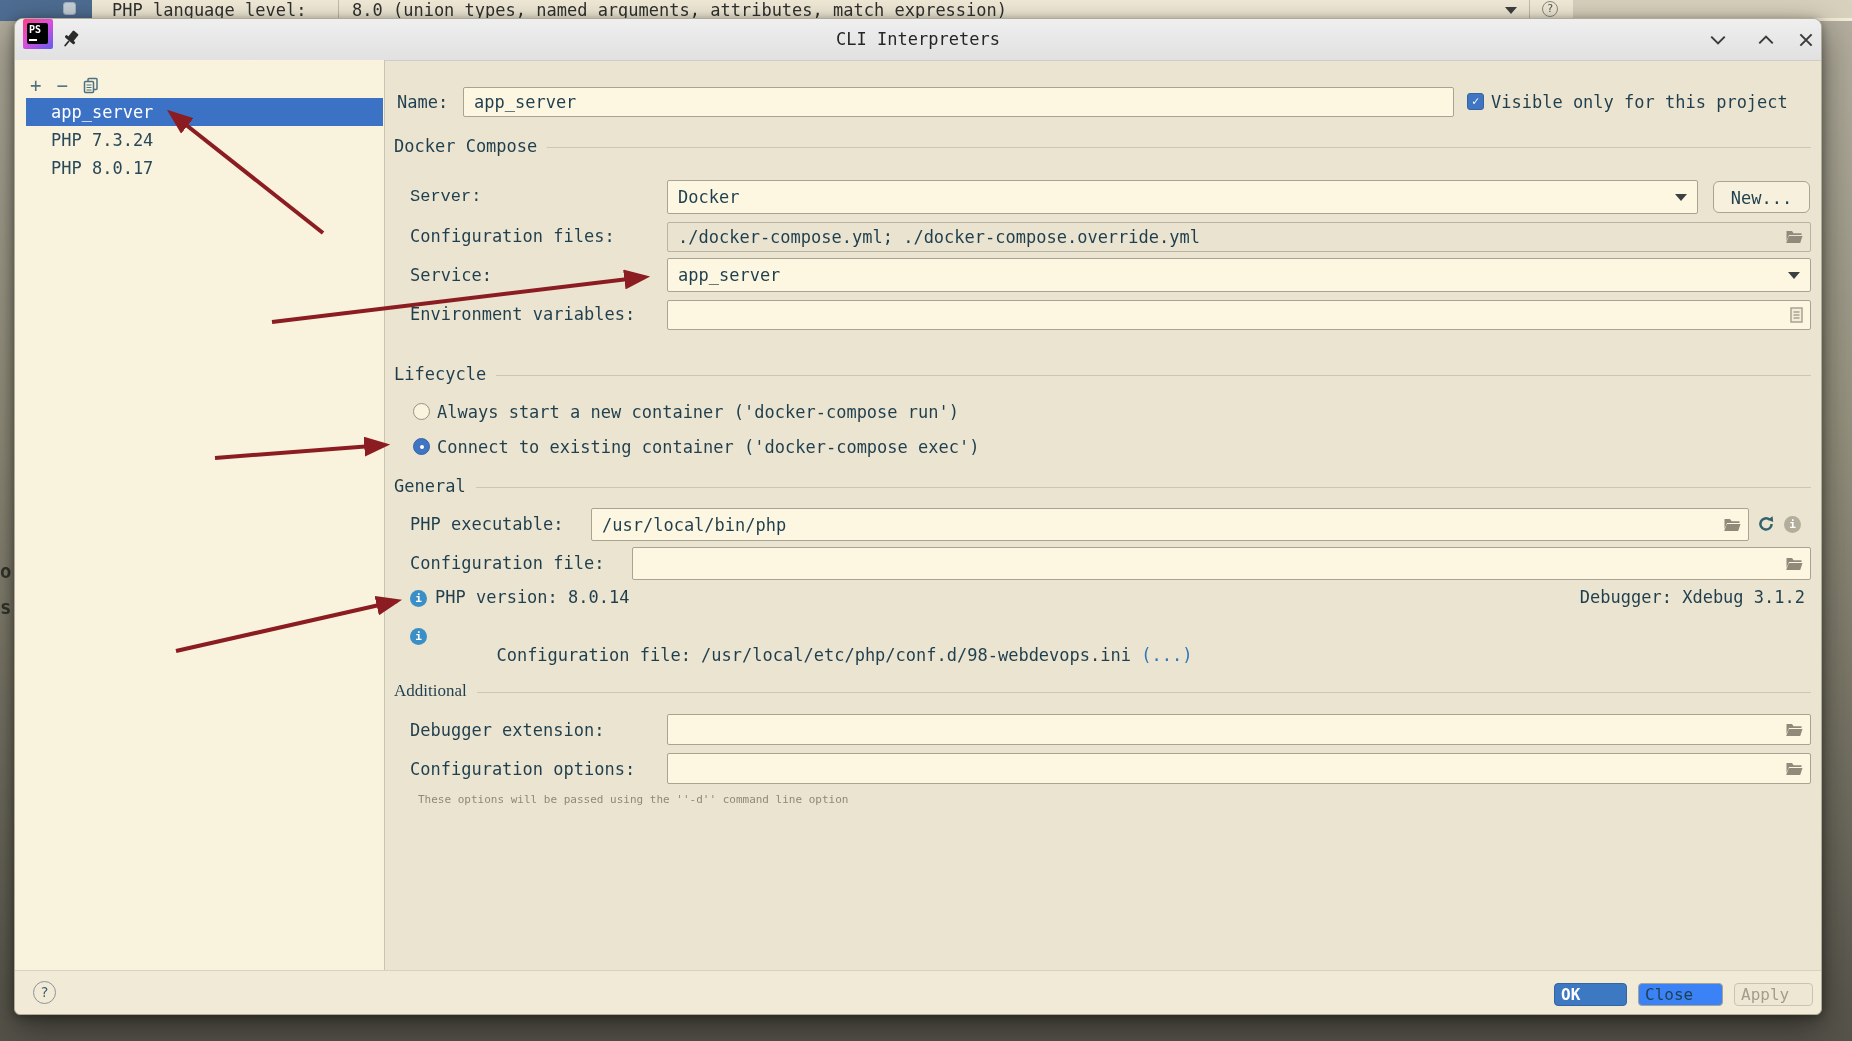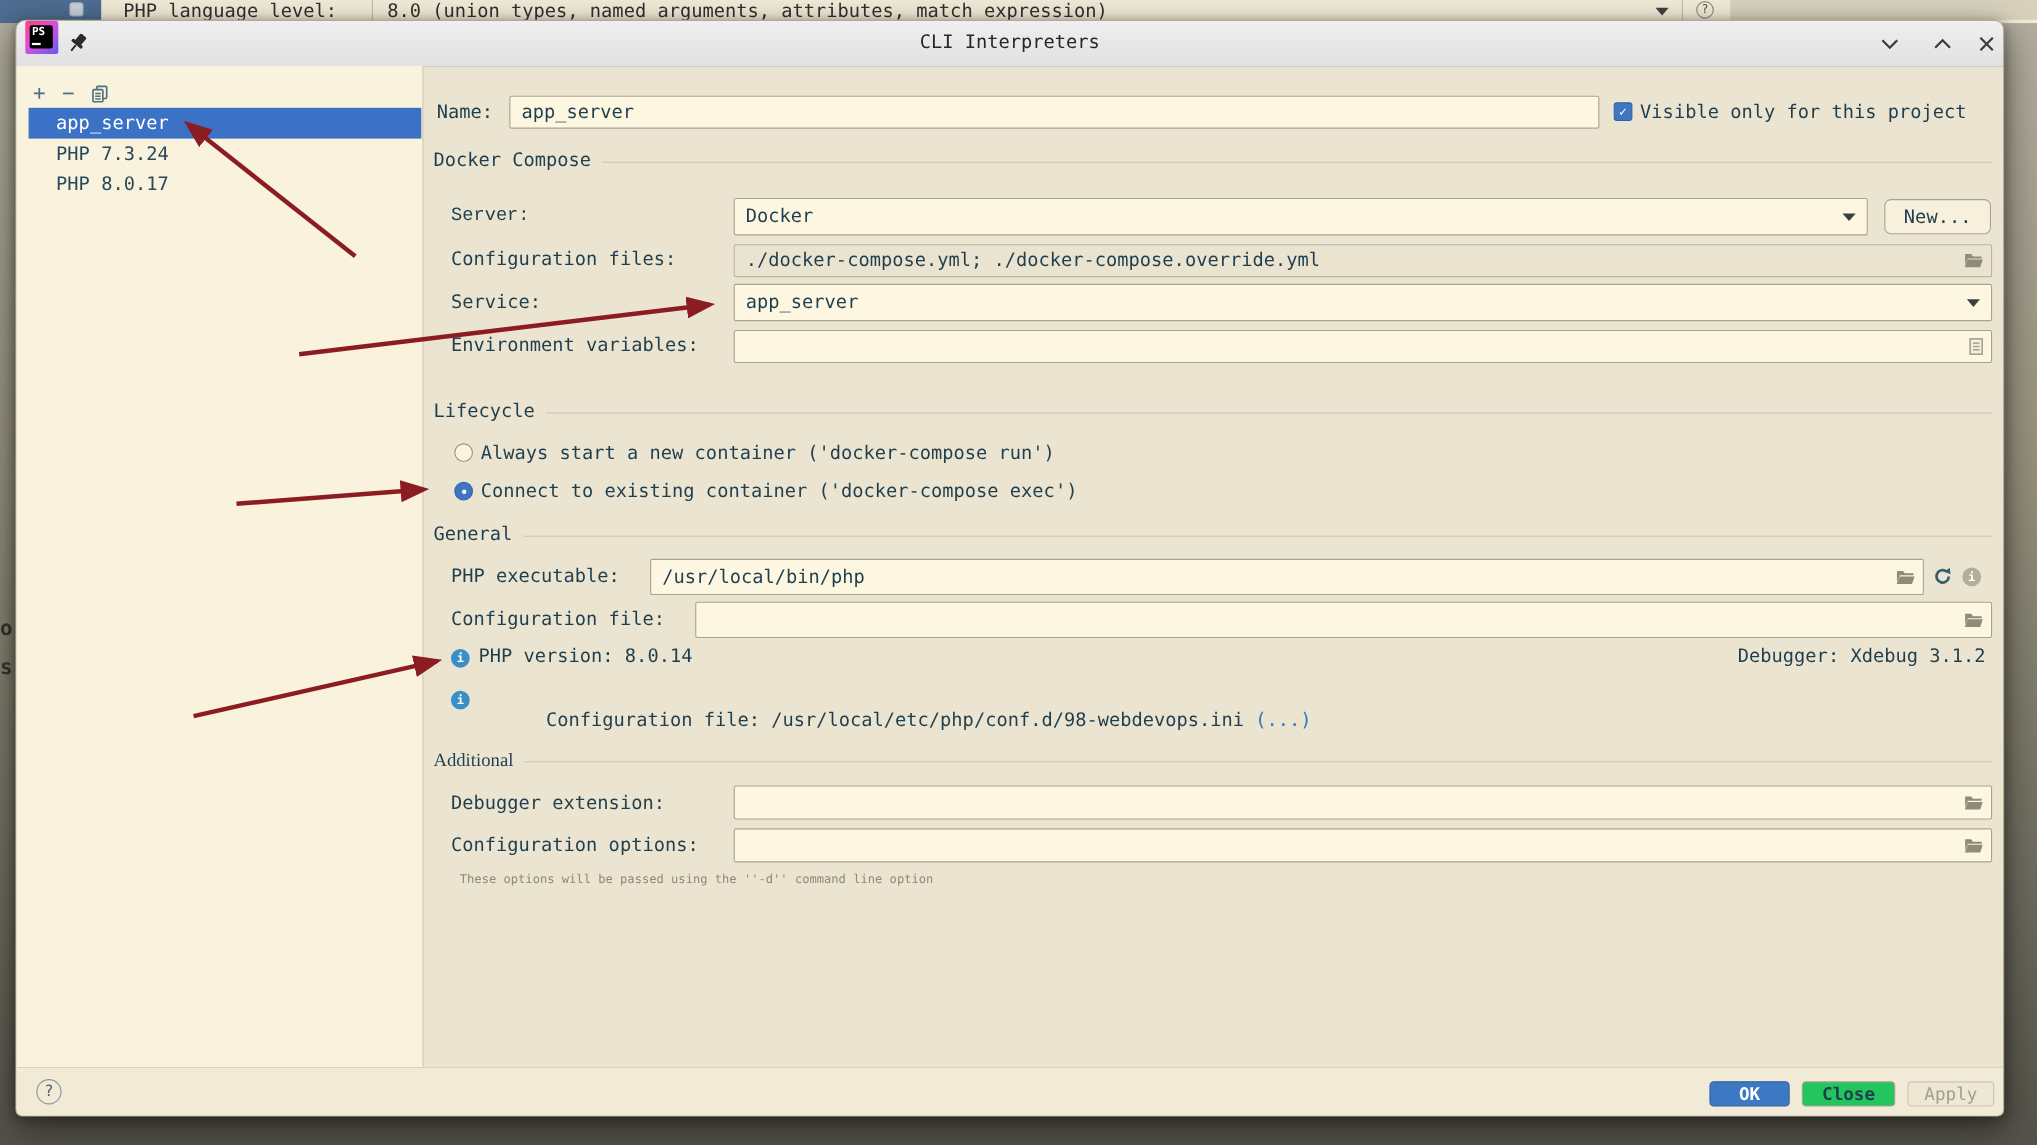--- a/index.html
+++ b/index.html
@@ -57,24 +57,24 @@
   .info-ic{position:absolute;width:17px;height:17px;border-radius:50%;background:#3a8fc7;color:#fff;
            font-size:11px;font-weight:bold;line-height:17px;text-align:center;}
   .info-ic.gray{background:#b3ad9b;}
   .itext{position:absolute;font-size:17px;color:#1f3f4e;white-space:pre;}
   .link{color:#2d77bb;cursor:pointer;}
   .hint{position:absolute;font-size:11px;color:#8f8976;white-space:pre;}
   
   .footer{position:absolute;left:0;right:0;bottom:0;height:43px;background:#f1ead7;border-top:1px solid #d8d1bd;border-radius:0 0 6px 6px;}
   .helpbtn{position:absolute;left:18px;top:10px;width:23px;height:23px;border:1px solid #8a949b;border-radius:50%;box-sizing:border-box;
            color:#3f606d;font-size:14px;line-height:20px;text-align:center;cursor:pointer;}
-  .fbtn{position:absolute;top:12px;height:23px;box-sizing:border-box;font-size:16px;line-height:20px;text-align:center;
+  .fbtn{position:absolute;top:12px;height:23px;box-sizing:border-box;font-size:16px;line-height:20px;text-align:left;
         border-radius:4px;font-family:inherit;cursor:pointer;white-space:pre;}
   .fbtn.ok{left:1539px;width:73px;background:#3d79c2;border:1px solid #34659f;color:#fff;font-weight:bold;}
-  .fbtn.close{left:1623px;width:85px;background:#22c55e;border:1px solid #a9a392;color:#1f3f4e;font-weight:bold;}
+  .fbtn.close{left:1623px;width:85px;background:#3b82f6;border:1px solid #a9a392;color:#1f3f4e;}
   .fbtn.apply{left:1719px;width:79px;background:#eee7d4;border:1px solid #c9c3b1;color:#a39d8b;}
   .arrows{position:absolute;left:0;top:0;width:1852px;height:1041px;pointer-events:none;z-index:60;}
 </style>
 </head>
 <body>
 
 <div class="root">
 
   <div class="topstrip">
     <div class="navy">

